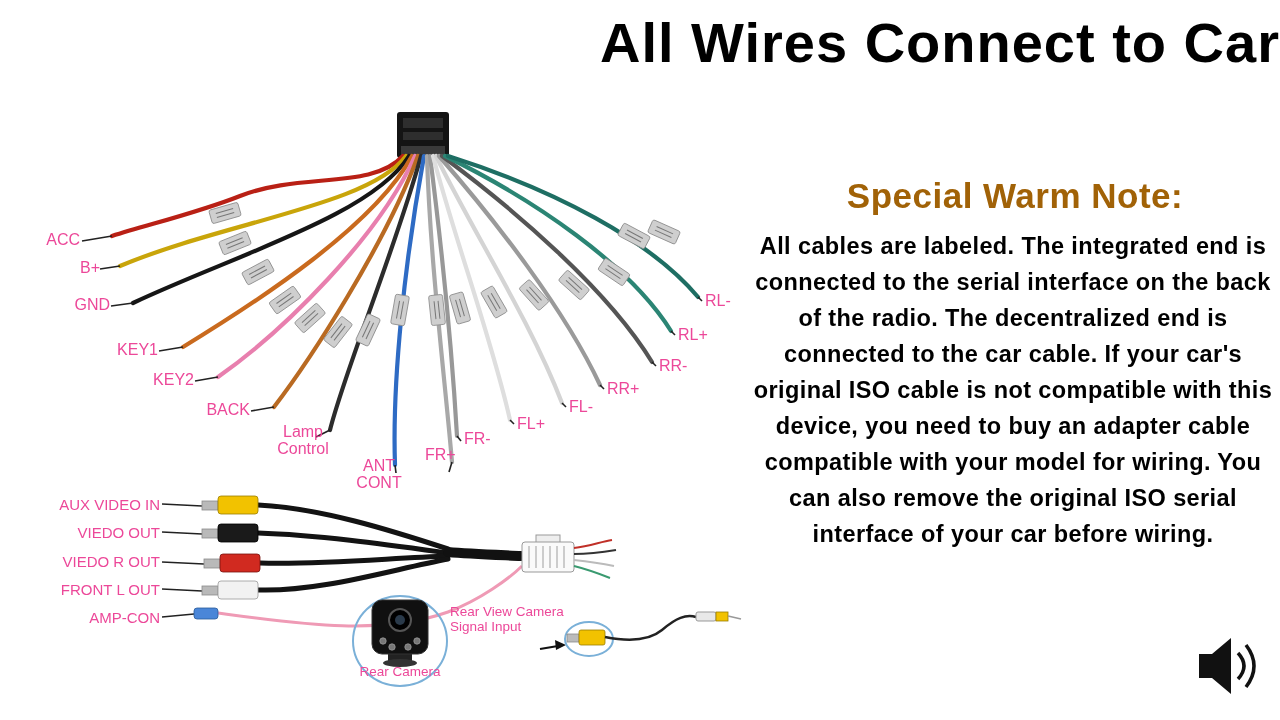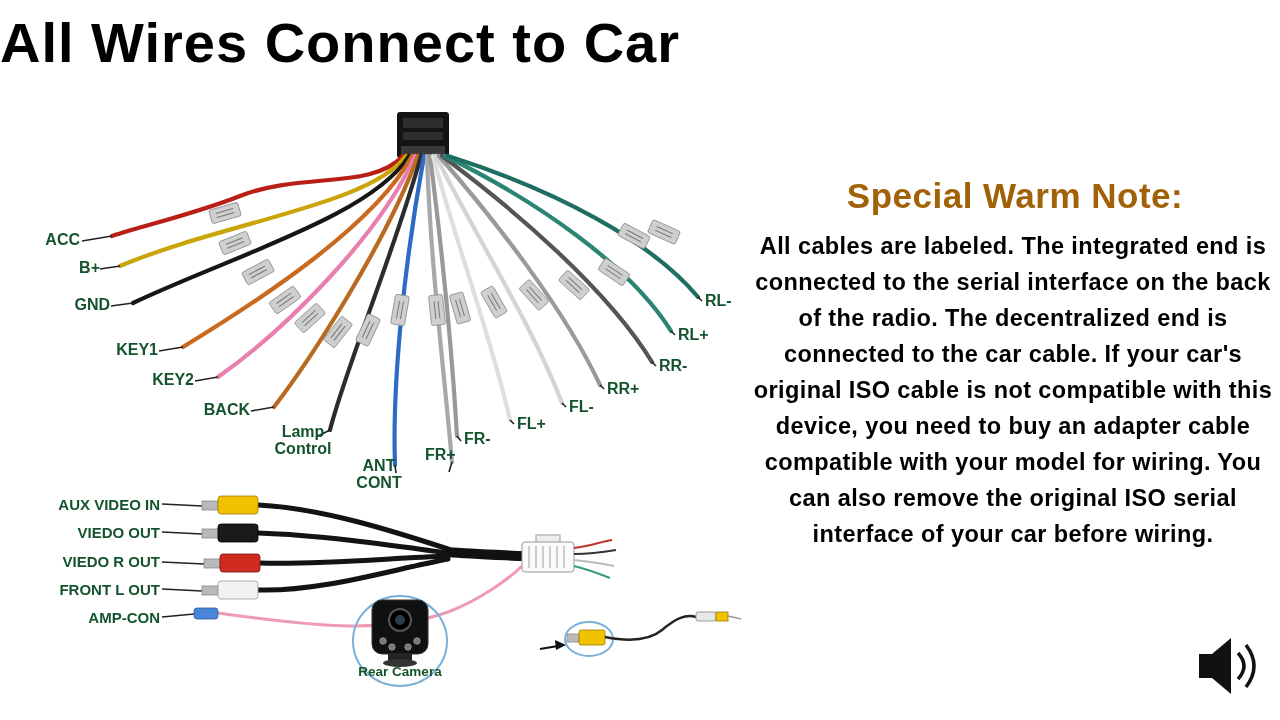--- a/index.html
+++ b/index.html
@@ -1,25 +1,25 @@
 <!DOCTYPE html>
 <html><head>
 <meta charset="utf-8">
 <style>
   html,body{margin:0;padding:0;background:#fff;}
   #stage{position:relative;width:1280px;height:720px;background:#fff;overflow:hidden;
          font-family:"Liberation Sans",sans-serif;}
   #diagram{position:absolute;left:0;top:0;width:1280px;height:720px;}
-  .title{position:absolute;top:10px;left:0;width:1280px;text-align:left;
+  .title{position:absolute;top:10px;left:0;width:1280px;text-align:right;
          font-size:56px;font-weight:bold;color:#000;letter-spacing:1px;}
   .note-heading{position:absolute;left:760px;top:176px;width:510px;text-align:center;
          font-size:35px;font-weight:bold;color:#a16207;letter-spacing:0.5px;}
   .note-body{position:absolute;left:752px;top:228px;width:522px;text-align:center;
          font-size:23.5px;font-weight:bold;color:#000000;line-height:36px;letter-spacing:0.4px;}
-  .lbl{position:absolute;font-weight:bold;color:#14532d;font-size:16px;line-height:17px;}
+  .lbl{position:absolute;font-weight:normal;color:#ec4899;font-size:16px;line-height:17px;}
   .r{text-align:right;}
   .c{text-align:center;}
   .sm{font-size:15px;}
   .xs{font-size:13.5px;line-height:15px;}
 </style>
 </head>
 <body>
 
 <div id="stage">
 
@@ -274,15 +274,16 @@
   <div class="lbl" style="left:659px;top:357px;">RR-</div>
   <div class="lbl" style="left:678px;top:326px;">RL+</div>
   <div class="lbl" style="left:705px;top:292px;">RL-</div>
 
   <div class="lbl r sm" style="left:10px;top:496px;width:150px;">AUX VIDEO IN</div>
   <div class="lbl r sm" style="left:10px;top:524px;width:150px;">VIEDO OUT</div>
   <div class="lbl r sm" style="left:10px;top:553px;width:150px;">VIEDO R OUT</div>
   <div class="lbl r sm" style="left:10px;top:581px;width:150px;">FRONT L OUT</div>
   <div class="lbl r sm" style="left:10px;top:609px;width:150px;">AMP-CON</div>
 
+  <div class="lbl xs" style="left:450px;top:604px;width:132px;">Rear View Camera Signal Input</div>
   <div class="lbl xs c" style="left:352px;top:664px;width:96px;">Rear Camera</div>
 
 </div>
 
 </body></html>

